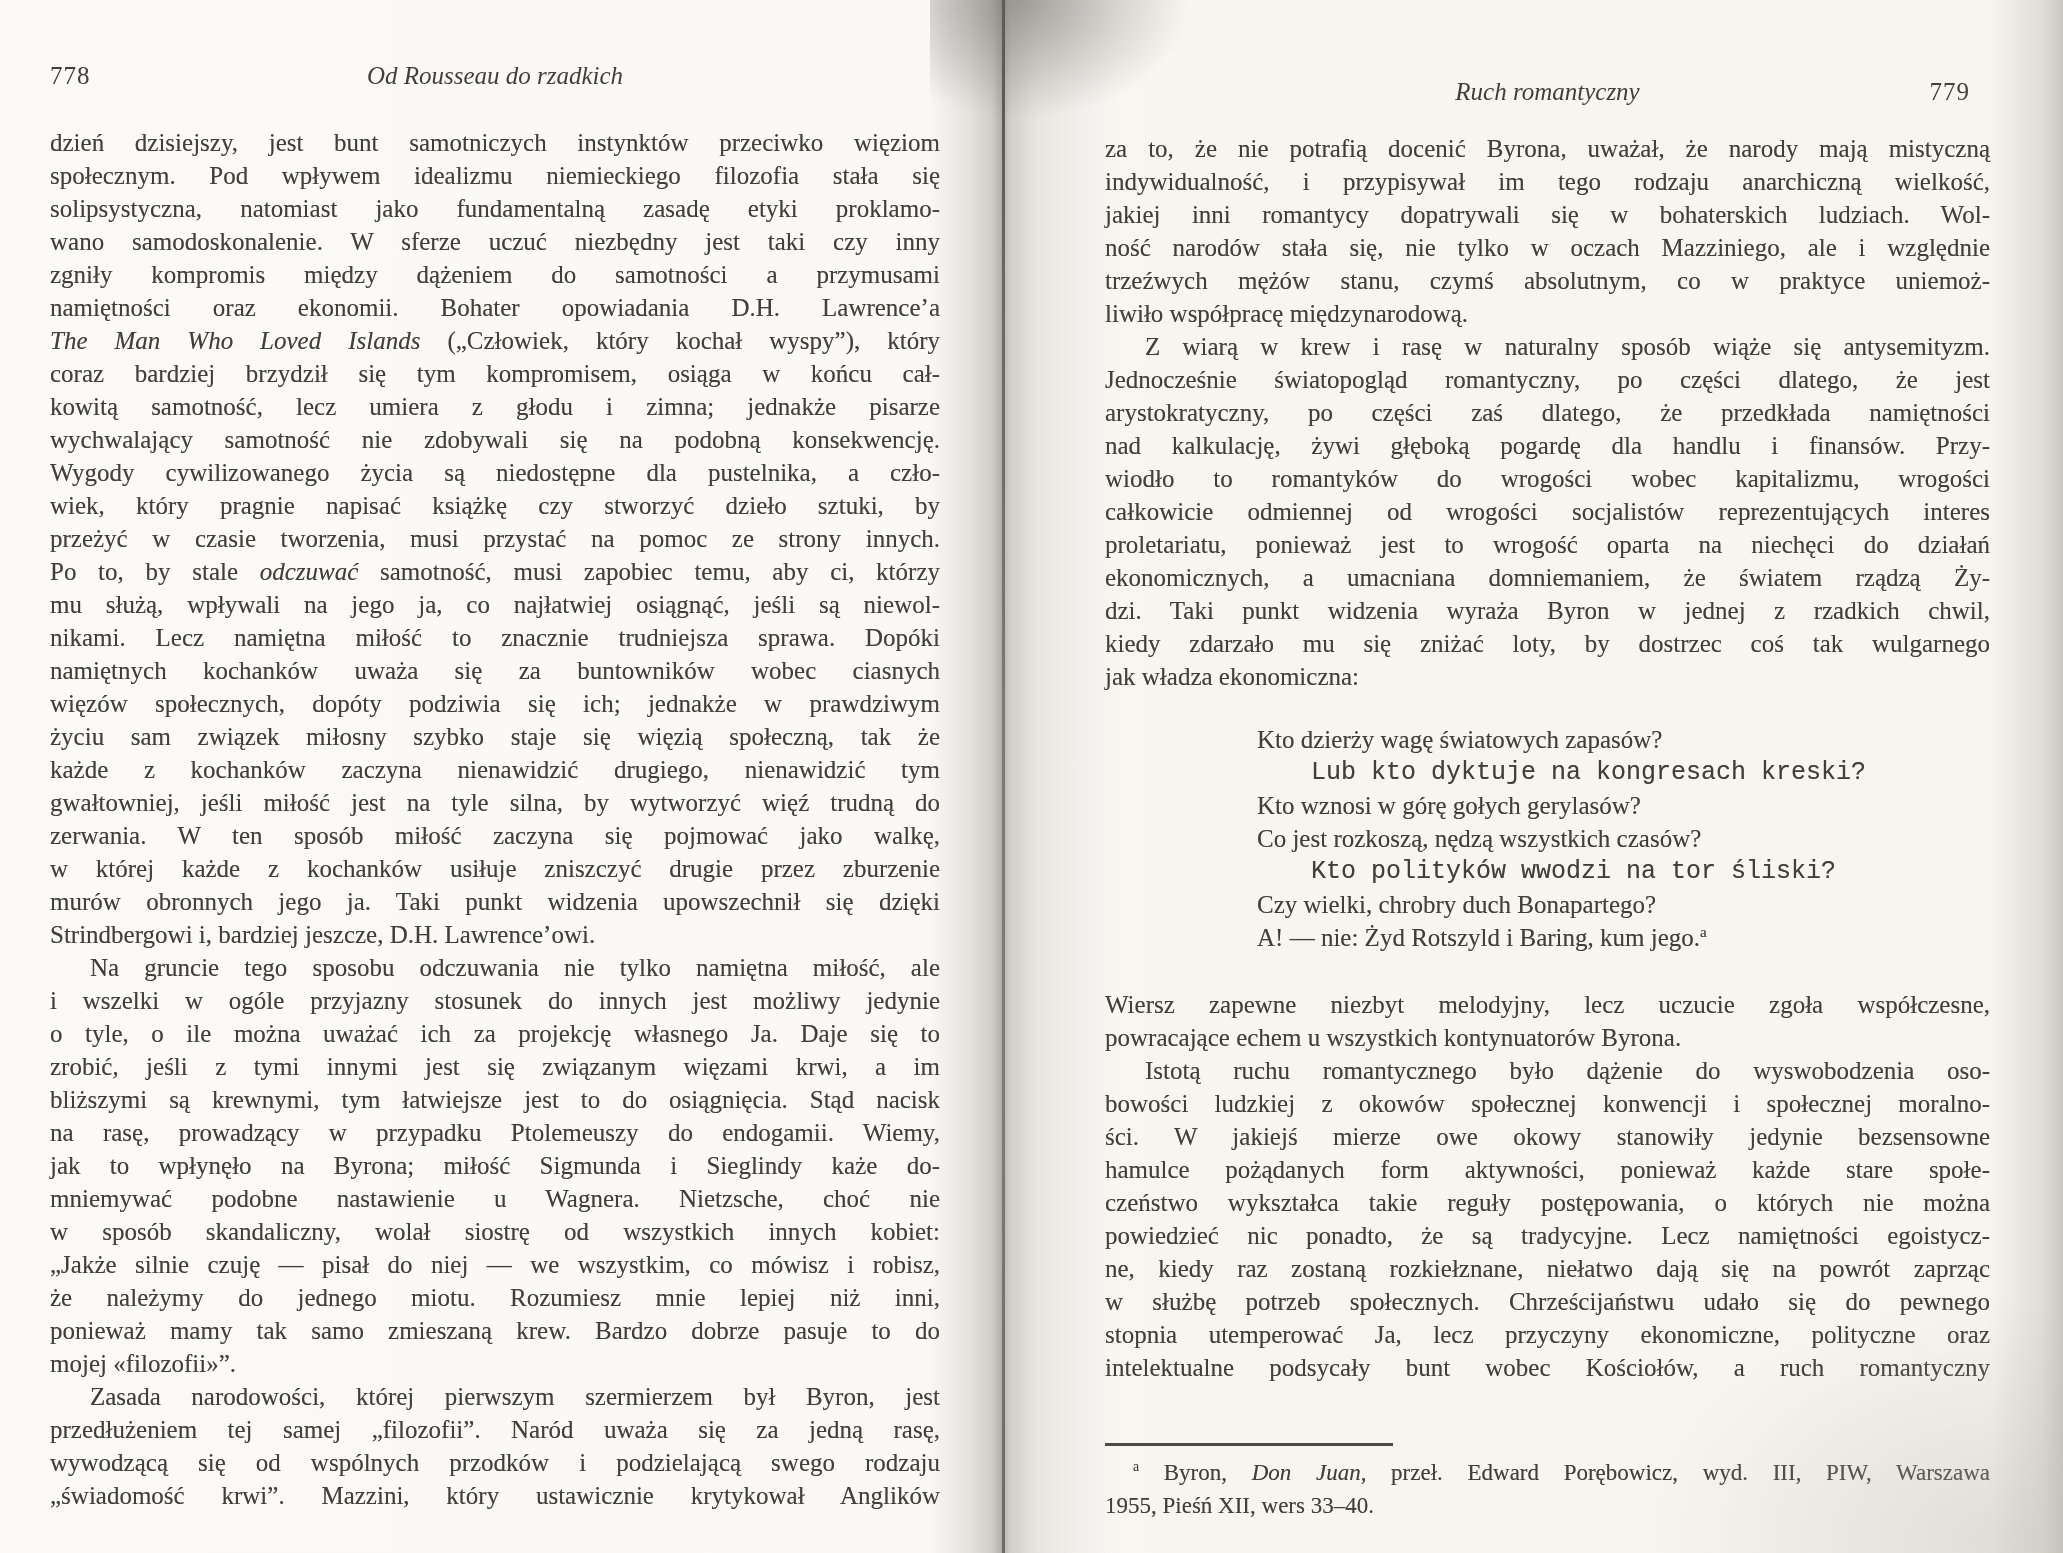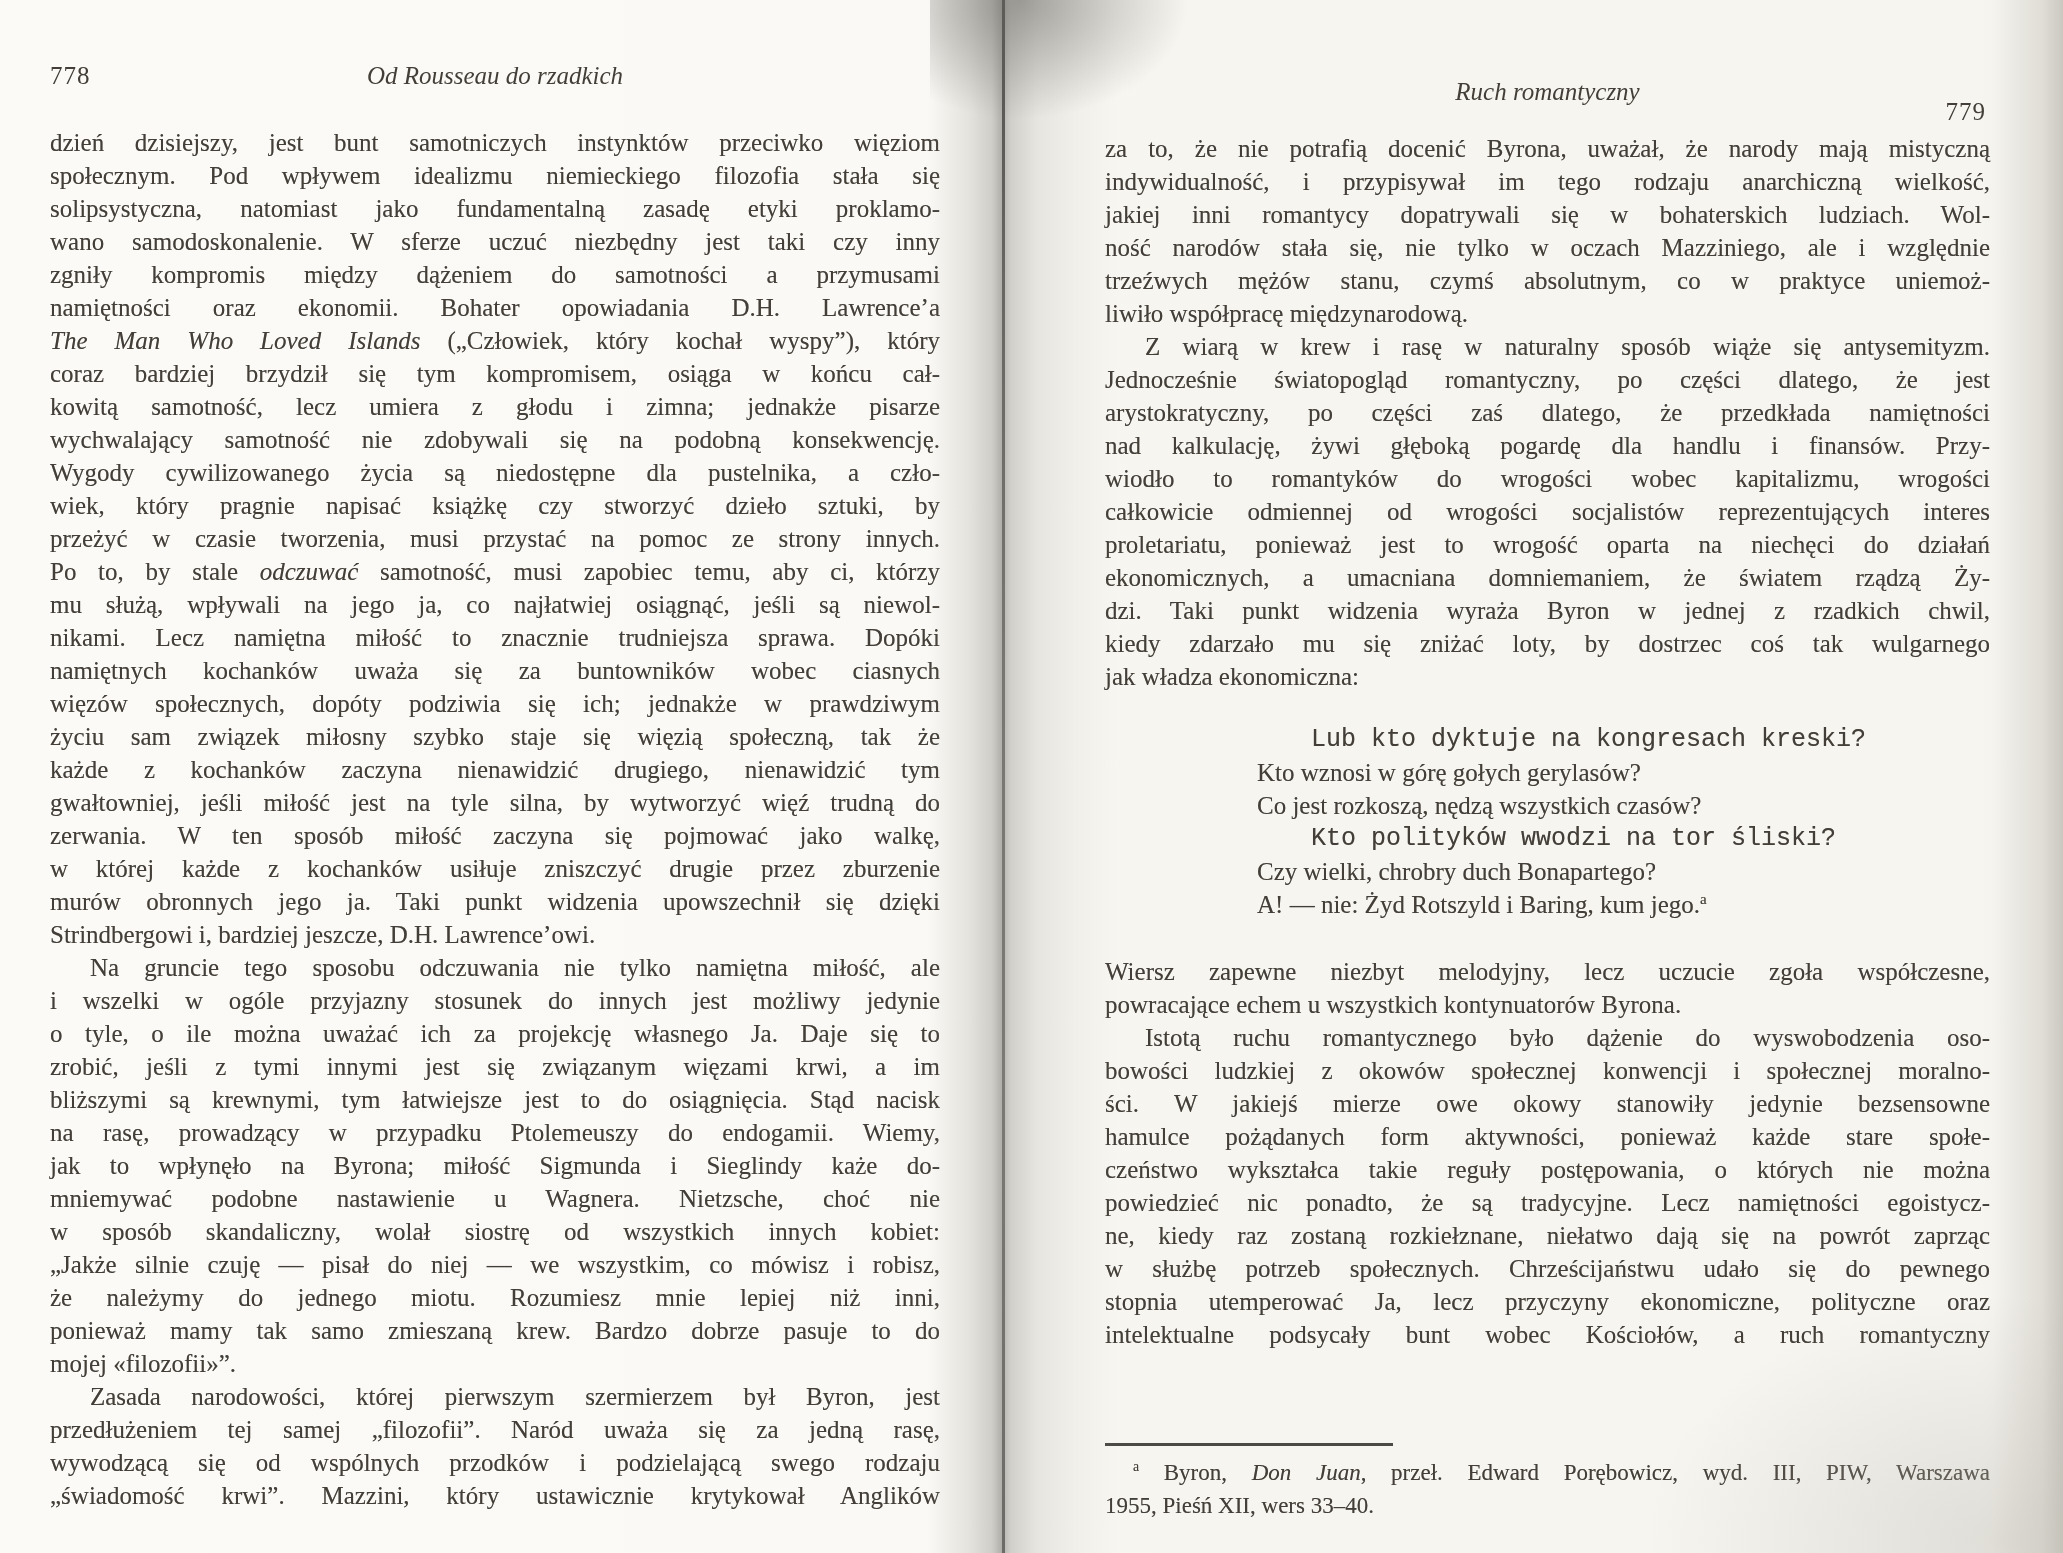--- a/index.html
+++ b/index.html
@@ -41,21 +41,21 @@
   .corner-smudge{
     position:absolute;right:0;bottom:0;width:420px;height:260px;
     background:radial-gradient(ellipse at 85% 95%,rgba(186,183,174,0.38),rgba(186,183,174,0) 70%);
   }
   
   .head{position:absolute;height:40px;font-size:25px;}
   .head-left{left:50px;top:62px;width:890px;}
   .head-right{left:1105px;top:78px;width:885px;}
   .pageno{position:absolute;top:0;font-style:normal;letter-spacing:1px;}
   .pageno-left{left:0;}
-  .pageno-right{right:4px;margin-top:20px;}
+  .pageno-right{right:20px;}
   .rhead{display:block;text-align:center;font-style:italic;}
   
   .body{position:absolute;font-size:25px;line-height:33px;text-shadow:0 0 0.6px rgba(67,63,56,0.45);}
   .body-left{left:50px;top:126px;width:890px;}
   .body-right{left:1105px;top:132px;width:885px;}
   .ln{text-align:justify;text-align-last:justify;white-space:normal;}
   .ln-last{text-align-last:left;}
   .ln-indent{text-indent:40px;}
   i{font-style:italic;}
   sup{font-size:0.60em;vertical-align:super;line-height:0;}
@@ -143,20 +143,21 @@
       <div class="ln">arystokratyczny, po części zaś dlatego, że przedkłada namiętności</div>
       <div class="ln">nad kalkulację, żywi głęboką pogardę dla handlu i finansów. Przy-</div>
       <div class="ln">wiodło to romantyków do wrogości wobec kapitalizmu, wrogości</div>
       <div class="ln">całkowicie odmiennej od wrogości socjalistów reprezentujących interes</div>
       <div class="ln">proletariatu, ponieważ jest to wrogość oparta na niechęci do działań</div>
       <div class="ln">ekonomicznych, a umacniana domniemaniem, że światem rządzą Ży-</div>
       <div class="ln">dzi. Taki punkt widzenia wyraża Byron w jednej z rzadkich chwil,</div>
       <div class="ln">kiedy zdarzało mu się zniżać loty, by dostrzec coś tak wulgarnego</div>
       <div class="ln ln-last">jak władza ekonomiczna:</div>
       <div class="poem">
+        <div class="poem-ln">Kto dzierży wagę światowych zapasów?</div>
         <div class="poem-ln poem-ln-indent">Lub kto dyktuje na kongresach kreski?</div>
         <div class="poem-ln">Kto wznosi w górę gołych gerylasów?</div>
         <div class="poem-ln">Co jest rozkoszą, nędzą wszystkich czasów?</div>
         <div class="poem-ln poem-ln-indent">Kto polityków wwodzi na tor śliski?</div>
         <div class="poem-ln">Czy wielki, chrobry duch Bonapartego?</div>
         <div class="poem-ln">A! — nie: Żyd Rotszyld i Baring, kum jego.<sup>a</sup></div>
       </div>
       <div class="ln">Wiersz zapewne niezbyt melodyjny, lecz uczucie zgoła współczesne,</div>
       <div class="ln ln-last">powracające echem u wszystkich kontynuatorów Byrona.</div>
       <div class="ln ln-indent">Istotą ruchu romantycznego było dążenie do wyswobodzenia oso-</div>

